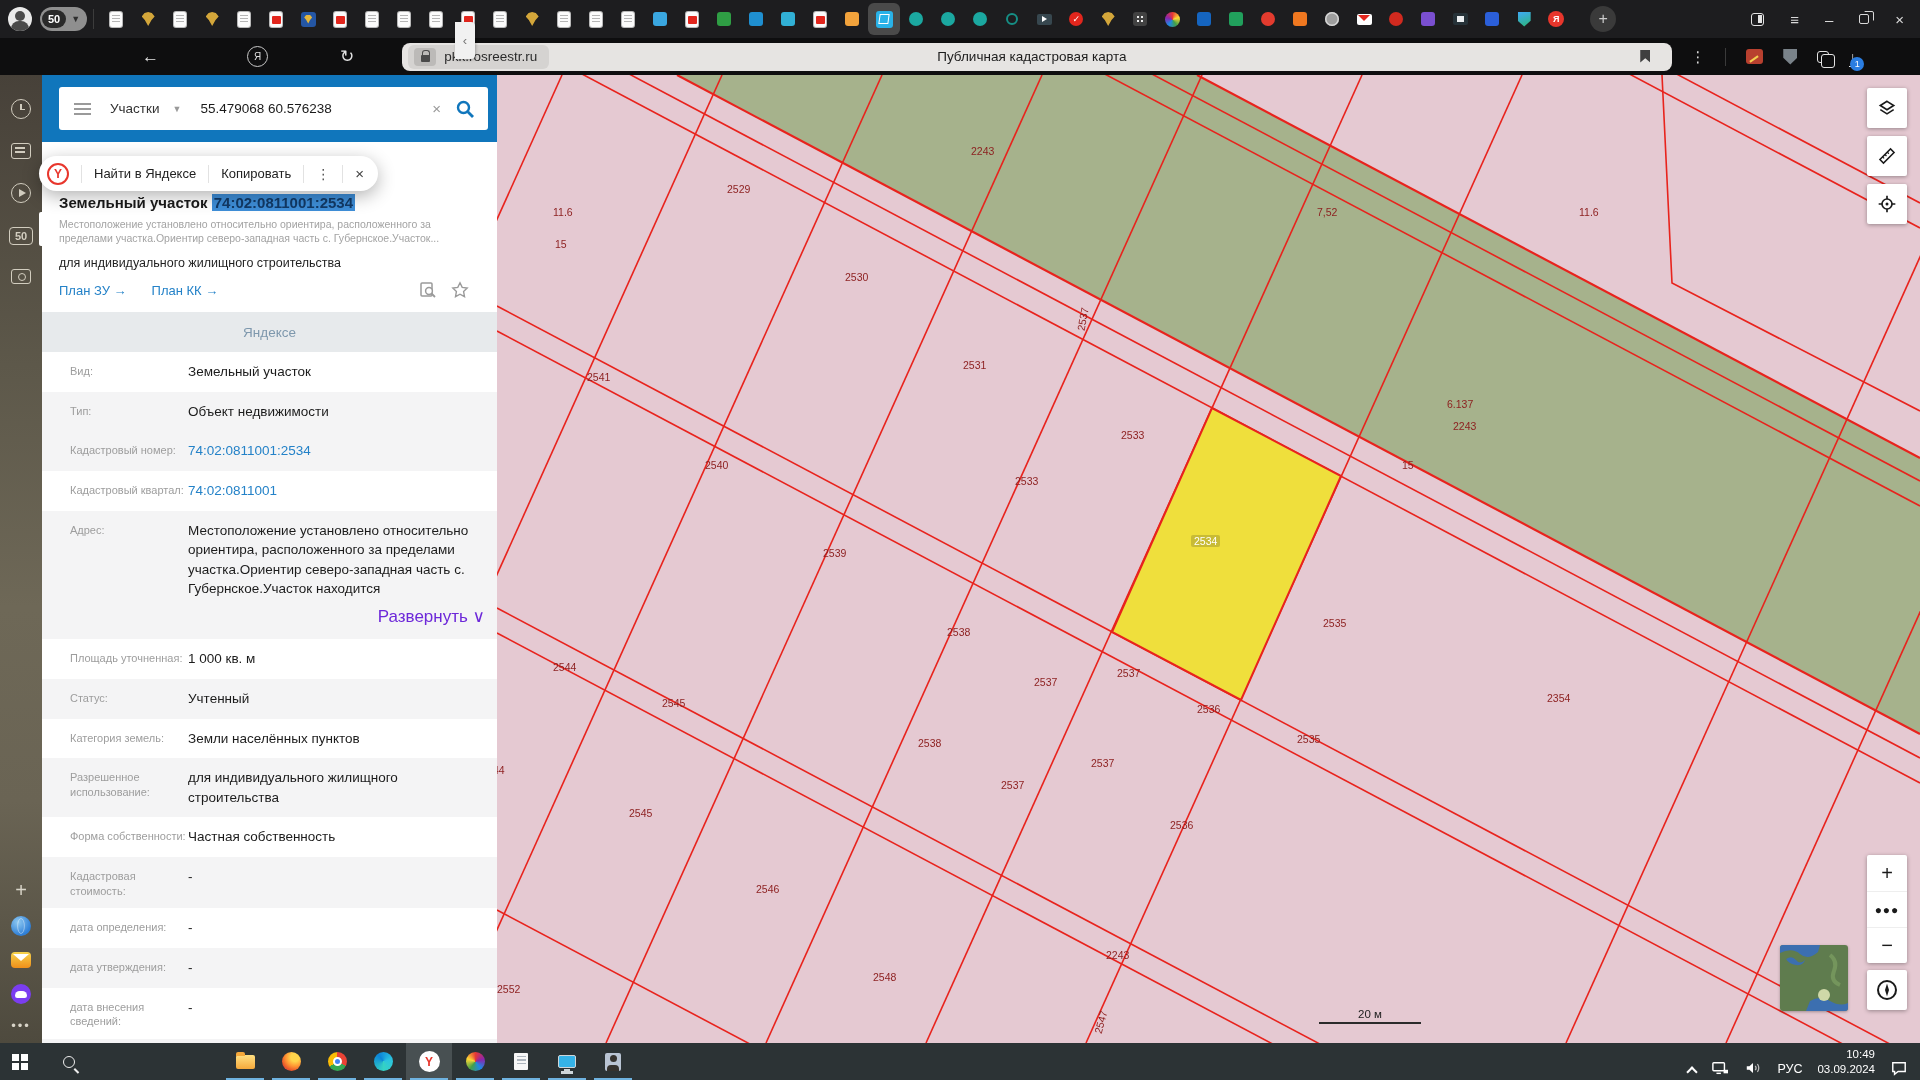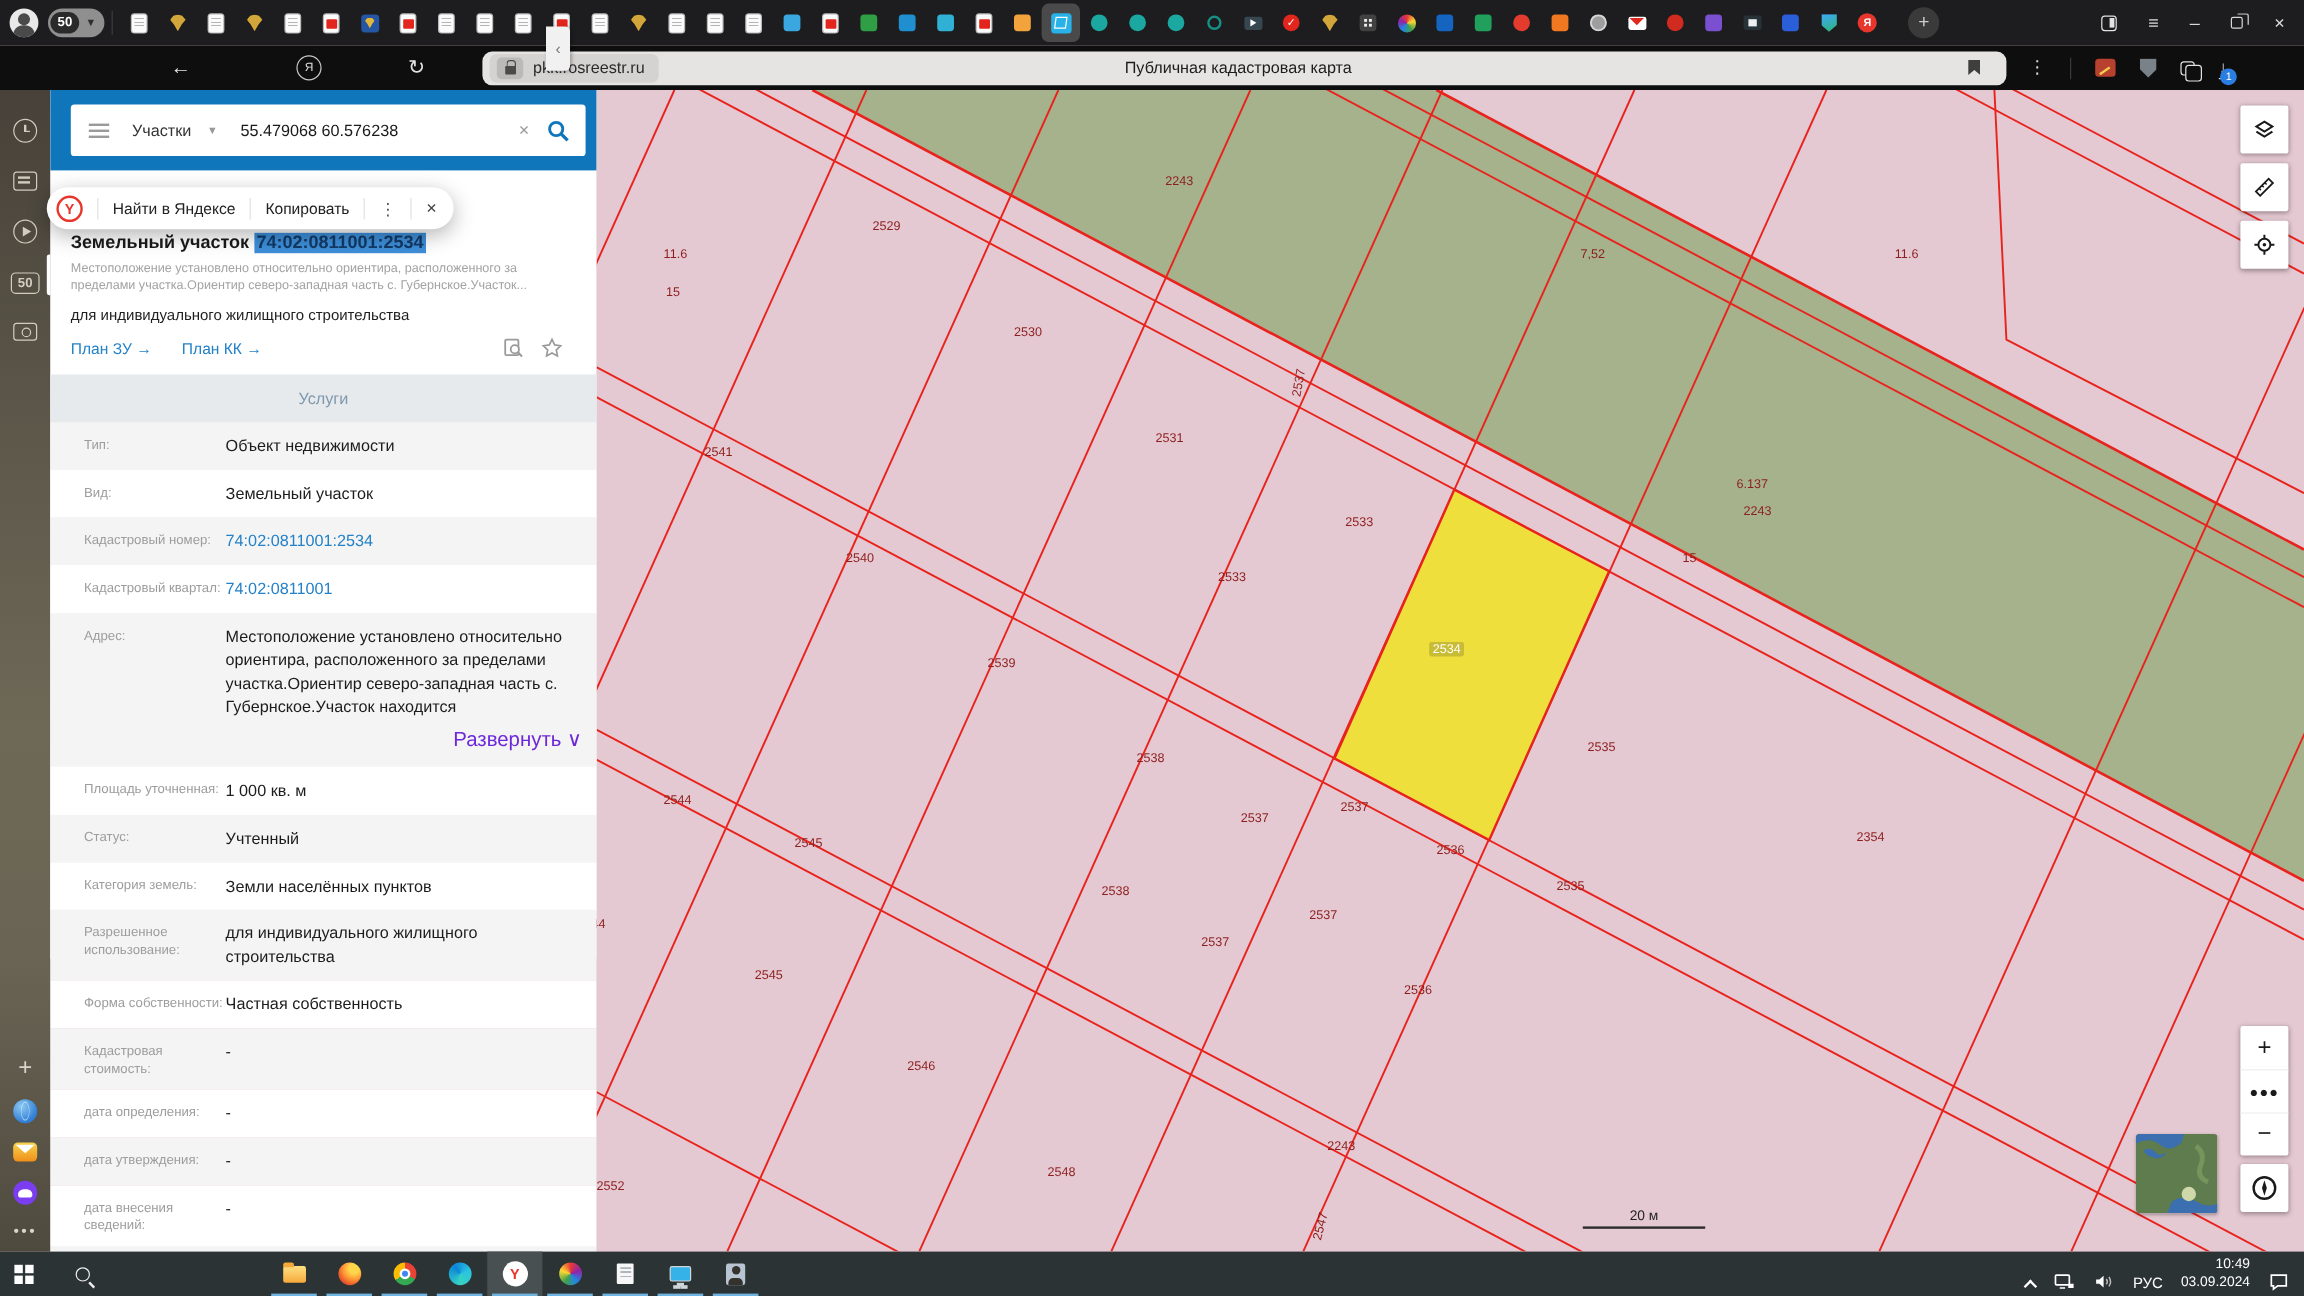--- a/index.html
+++ b/index.html
@@ -407,30 +407,30 @@
             <circle cx="10" cy="10" r="3.4" fill="#fff" stroke="#9a9a9a" stroke-width="1.5"></circle>
             <line x1="12.5" y1="12.5" x2="16" y2="16" stroke="#9a9a9a" stroke-width="1.8"></line>
           </svg>
         <svg width="18" height="18" viewBox="0 0 18 18">
             <path d="M9 1.8l2.2 4.6 5 .7-3.6 3.5.9 5-4.5-2.4-4.5 2.4.9-5L1.8 7.1l5-.7z" fill="none" stroke="#9a9a9a" stroke-width="1.4"></path>
           </svg>
       </span>
     </div>
   </div>
   <div id="ptabs">
-    <div class="ptab inactive">Услуги</div>
+    <div class="ptab inactive">Яндексе</div>
   </div>
   <div id="rows">
-      <div class="irow alt">
-        <div class="ilabel">Тип:</div>
-        <div class="ival">Объект недвижимости</div>
-      </div>
       <div class="irow">
         <div class="ilabel">Вид:</div>
         <div class="ival">Земельный участок</div>
+      </div>
+      <div class="irow alt">
+        <div class="ilabel">Тип:</div>
+        <div class="ival">Объект недвижимости</div>
       </div>
       <div class="irow alt">
         <div class="ilabel">Кадастровый номер:</div>
         <div class="ival lnk">74:02:0811001:2534</div>
       </div>
       <div class="irow">
         <div class="ilabel">Кадастровый квартал:</div>
         <div class="ival lnk">74:02:0811001</div>
       </div>
       <div class="irow alt">

